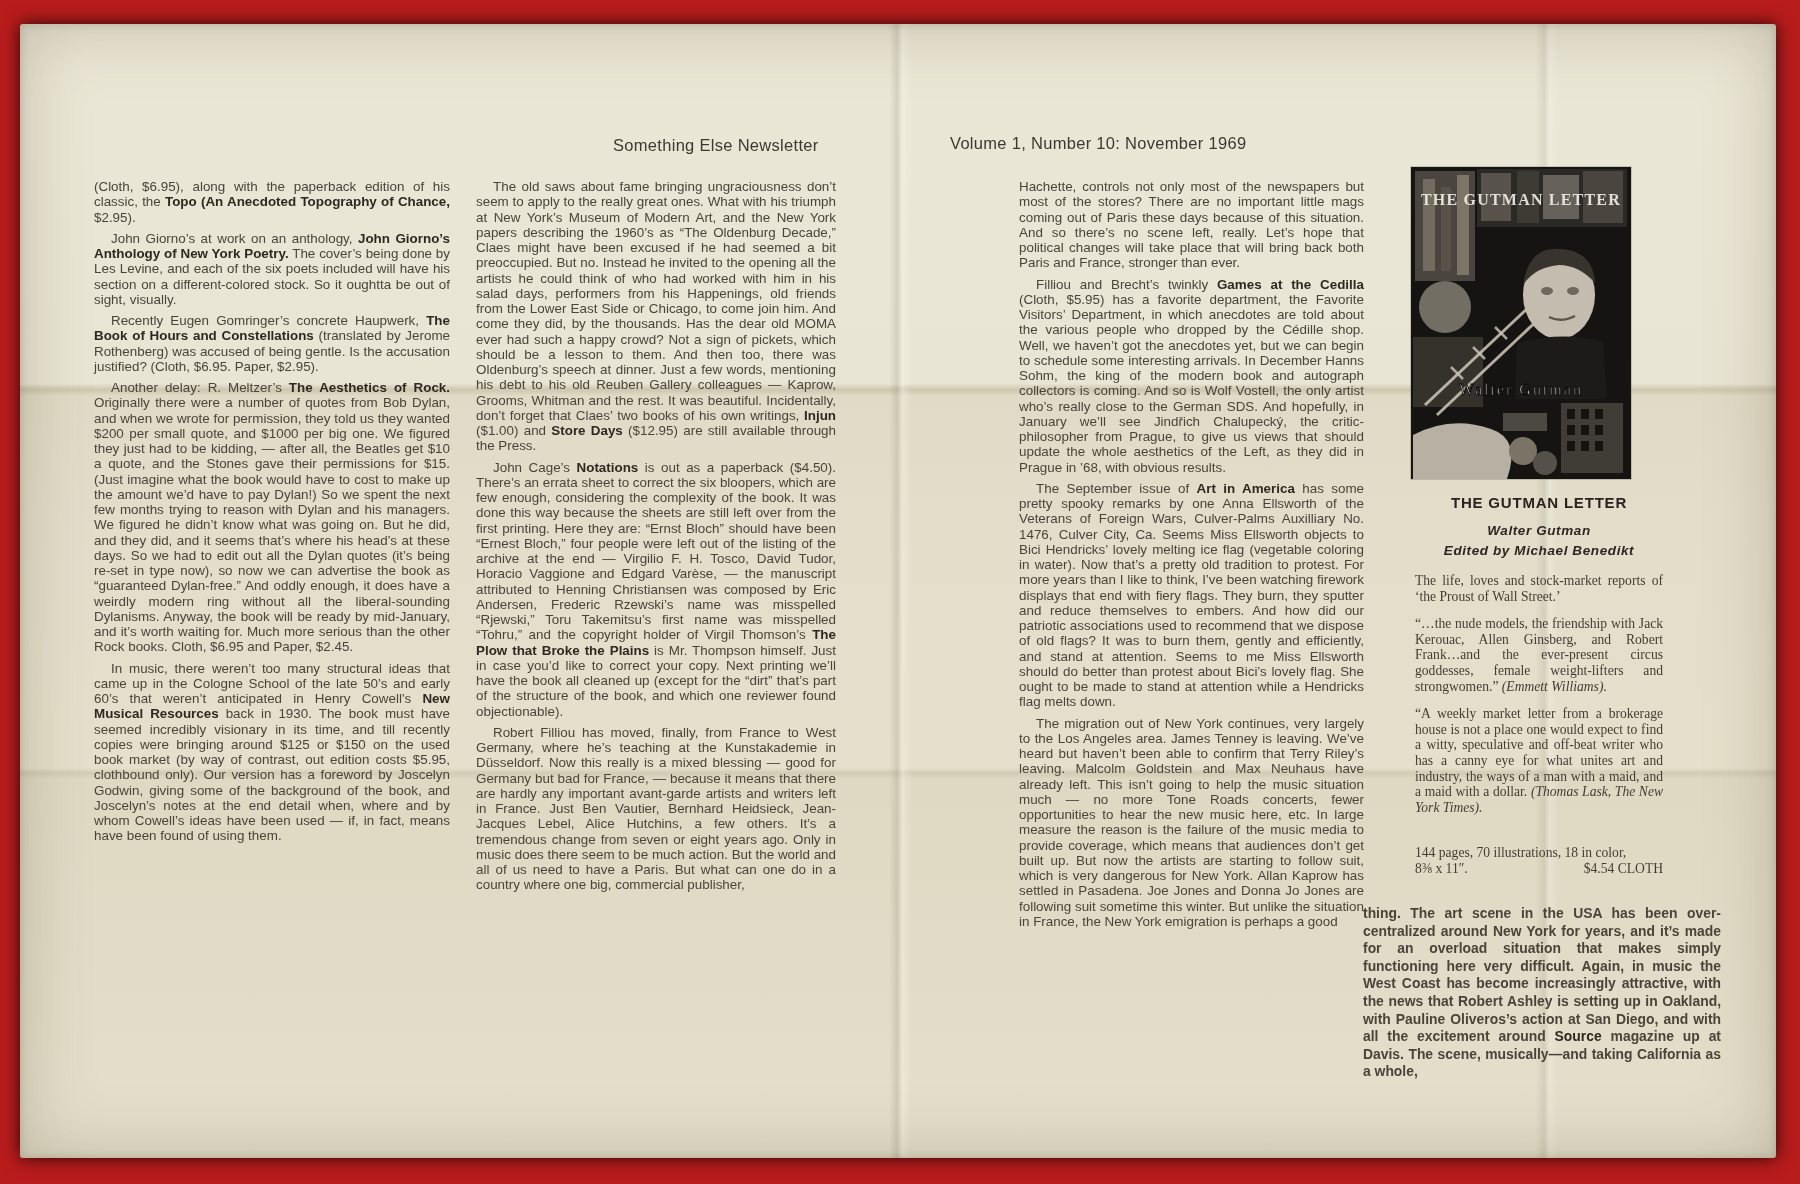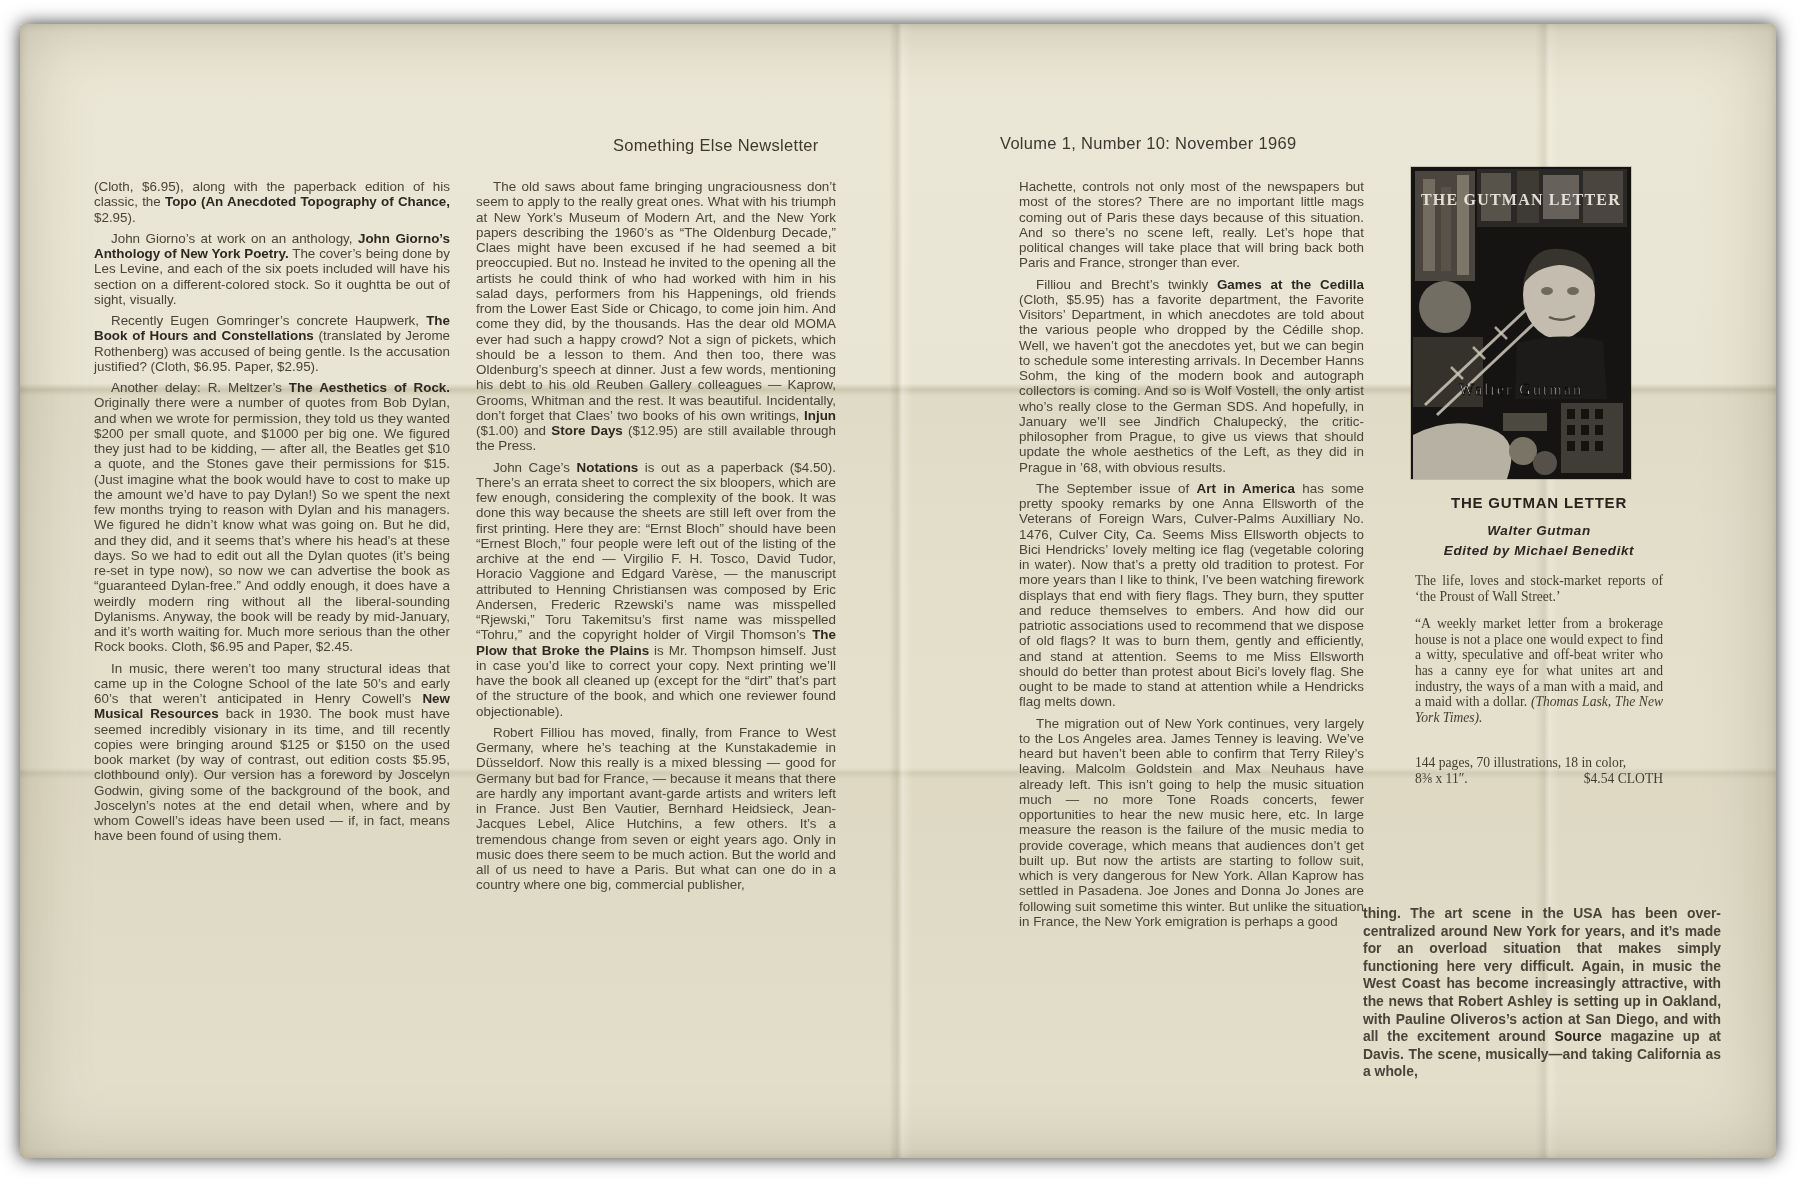--- a/index.html
+++ b/index.html
@@ -1,16 +1,16 @@
 <!DOCTYPE html>
 <html><head>
 <meta charset="utf-8">
 <style>
   html,body{margin:0;padding:0;width:1800px;height:1184px;background:#0b0b0a;overflow:hidden;}
-  .stage{position:relative;width:1800px;height:1184px;background:#ffffff;font-family:"Liberation Sans",sans-serif;}
+  .stage{position:relative;width:1800px;height:1184px;background:#b91c1c;font-family:"Liberation Sans",sans-serif;}
   .paper{
     position:absolute;left:20px;top:24px;width:1756px;height:1134px;border-radius:3px;
     background:
       linear-gradient(90deg, rgba(0,0,0,0) 49.5%, rgba(104,95,72,0.16) 49.95%, rgba(255,255,246,0.30) 50.25%, rgba(0,0,0,0) 50.8%),
       linear-gradient(90deg, rgba(0,0,0,0) 86.3%, rgba(104,95,72,0.12) 86.8%, rgba(255,255,246,0.22) 87.1%, rgba(0,0,0,0) 87.6%),
       linear-gradient(180deg, #ebe7d6 0%, #e9e5d4 31.7%, #cdc7af 32.25%, #e0dbc6 32.8%, #e3deca 45%, #e5e0cb 65.6%, #d2ccb5 66.05%, #dfd9c4 66.6%, #e2ddc8 88%, #e5e0cc 100%);
     box-shadow: inset 0 0 70px rgba(86,76,50,0.28), inset 0 0 8px rgba(86,76,50,0.25), 0 0 18px rgba(0,0,0,0.8);
   }
   .pagehead{position:absolute;font-size:16.5px;color:#3d3931;letter-spacing:0.3px;white-space:nowrap;}
   .col{position:absolute;top:149px;text-align:justify;color:#49443a;font-size:13.4px;line-height:15.25px;}
@@ -32,21 +32,21 @@
   .tail b{color:#2d2922;}
   .collage{position:absolute;left:1391px;top:143px;width:220px;height:312px;box-shadow:0 0 0 1px rgba(60,55,40,0.2);}
 </style>
 </head>
 <body>
 
 <div class="stage">
   <div class="paper">
 
     <div class="pagehead" style="left:593px;top:112px;">Something Else Newsletter</div>
-    <div class="pagehead" style="left:980px;top:110px;">Volume 1, Number 10: November 1969</div>
+    <div class="pagehead" style="left:930px;top:110px;">Volume 1, Number 10: November 1969</div>
 
     <div class="col" id="col1">
       <p class="cont"><span>(Cloth, $6.95), along with the paperback edition of his classic, the </span><b>Topo (An Anecdoted Topography of Chance,</b><span> $2.95).</span></p>
       <p><span>John Giorno’s at work on an anthology, </span><b>John Giorno’s Anthology of New York Poetry.</b><span> The cover’s being done by Les Levine, and each of the six poets included will have his section on a different-colored stock. So it oughtta be out of sight, visually.</span></p>
       <p><span>Recently Eugen Gomringer’s concrete Haupwerk, </span><b>The Book of Hours and Constellations</b><span> (translated by Jerome Rothenberg) was accused of being gentle. Is the accusation justified? (Cloth, $6.95. Paper, $2.95).</span></p>
       <p><span>Another delay: R. Meltzer’s </span><b>The Aesthetics of Rock.</b><span> Originally there were a number of quotes from Bob Dylan, and when we wrote for permission, they told us they wanted $200 per small quote, and $1000 per big one. We figured they just had to be kidding, — after all, the Beatles get $10 a quote, and the Stones gave their permissions for $15. (Just imagine what the book would have to cost to make up the amount we’d have to pay Dylan!) So we spent the next few months trying to reason with Dylan and his managers. We figured he didn’t know what was going on. But he did, and they did, and it seems that’s where his head’s at these days. So we had to edit out all the Dylan quotes (it’s being re-set in type now), so now we can advertise the book as “guaranteed Dylan-free.” And oddly enough, it does have a weirdly modern ring without all the liberal-sounding Dylanisms. Anyway, the book will be ready by mid-January, and it’s worth waiting for. Much more serious than the other Rock books. Cloth, $6.95 and Paper, $2.45.</span></p>
       <p><span>In music, there weren’t too many structural ideas that came up in the Cologne School of the late 50’s and early 60’s that weren’t anticipated in Henry Cowell’s </span><b>New Musical Resources</b><span> back in 1930. The book must have seemed incredibly visionary in its time, and till recently copies were bringing around $125 or $150 on the used book market (by way of contrast, out edition costs $5.95, clothbound only). Our version has a foreword by Joscelyn Godwin, giving some of the background of the book, and Joscelyn’s notes at the end detail when, where and by whom Cowell’s ideas have been used — if, in fact, means have been found of using them.</span></p>
     </div>
 
     <div class="col" id="col2">
@@ -103,20 +103,21 @@
       <rect x="92" y="246" width="44" height="18" fill="#645f55" opacity="0.7"></rect>
       <text x="110" y="38" font-family="Liberation Serif, serif" font-size="16" font-weight="bold" fill="#efece2" text-anchor="middle" letter-spacing="1.2" opacity="0.92">THE GUTMAN LETTER</text>
       <text x="110" y="228" font-family="Liberation Serif, serif" font-size="16" fill="#f3f0e6" text-anchor="middle" letter-spacing="2" stroke="#0c0c0b" stroke-width="0.8" opacity="0.95">Walter Gutman</text>
     </svg>
 
     <div class="gutman">
       <div class="cap">THE GUTMAN LETTER</div>
       <div class="byl">Walter Gutman</div>
       <div class="byl">Edited by Michael Benedikt</div>
       <p class="blurb">The life, loves and stock-market reports of ‘the Proust of Wall Street.’</p>
+      <p class="blurb"><span>“…the nude models, the friendship with Jack Kerouac, Allen Ginsberg, and Robert Frank…and the ever-present circus goddesses, female weight-lifters and strongwomen.” </span><i>(Emmett Williams).</i></p>
       <p class="blurb"><span>“A weekly market letter from a brokerage house is not a place one would expect to find a witty, speculative and off-beat writer who has a canny eye for what unites art and industry, the ways of a man with a maid, and a maid with a dollar. </span><i>(Thomas Lask, The New York Times).</i></p>
       <div class="specs">
         <div>144 pages, 70 illustrations, 18 in color,</div>
         <div class="row2">
           <span>8⅜ x 11″.</span>
           <span>$4.54 CLOTH</span>
         </div>
       </div>
     </div>
 

